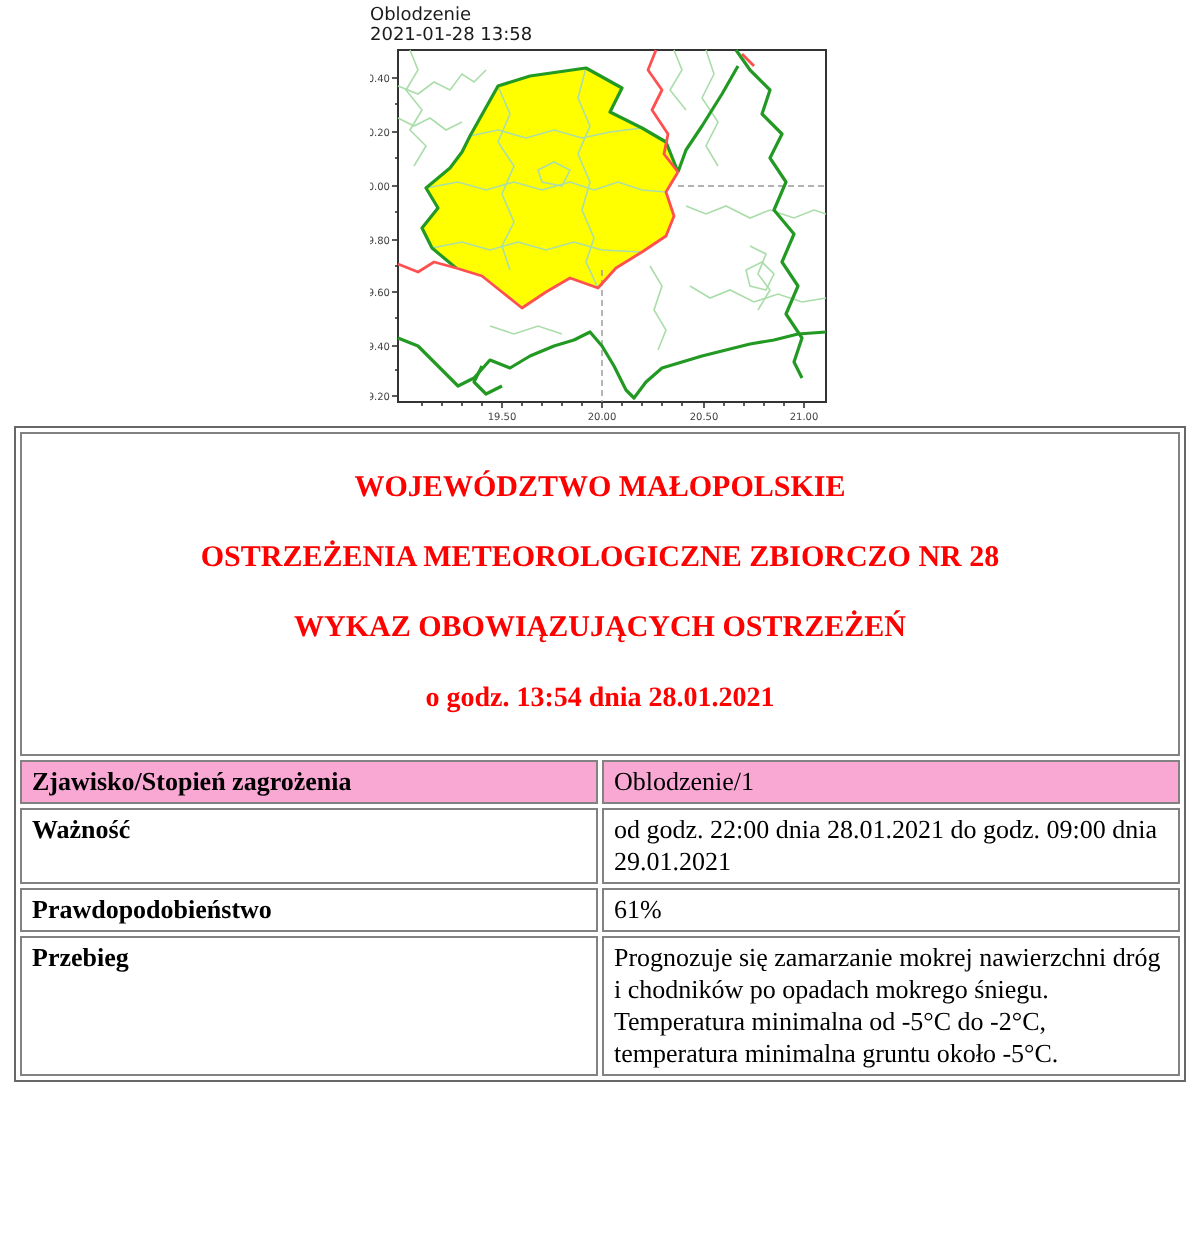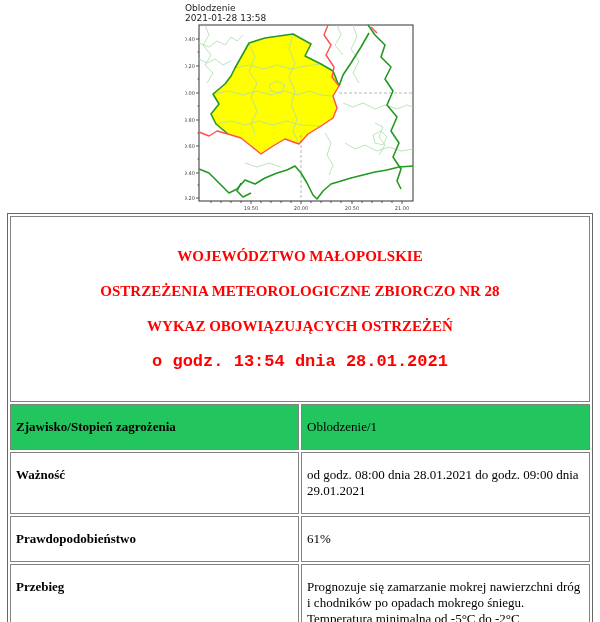--- a/index.html
+++ b/index.html
@@ -33,35 +33,35 @@
     border-spacing: 2px;
     border: 1px solid #676767;
     background: #ffffff;
     font-family: "Liberation Serif", serif;
     font-size: 13px;
     color: #000000;
     table-layout: fixed;
   }
   table.bulletin td {
     border: 1px solid #828282;
-    padding: 14px 5px;
+    padding: 2px 5px;
     vertical-align: top;
     line-height: 16px;
     white-space: pre-line;
     overflow: hidden;
   }
   td.header-cell {
     text-align: center;
     border: 1px solid #828282;
     padding: 6px 4px 8px 4px;
   }
   .hdr-line { color: #ff0000; font-weight: bold; font-size: 15px; line-height: 19px; }
-  .hdr-line.small { font-size: 17px; font-family: Liberation Mono, monospace; }
+  .hdr-line.small { font-size: 14px; }
   td.label-cell { width: 148px; font-weight: bold; }
-  tr.row-warning td { background: #22c55e; }
+  tr.row-warning td { background: #f9a8d4; }
   tr.row-header td { background: #ffffff; }
 </style>
 </head>
 <body>
 
 <div class="map-block">
   <div class="map-title">
     <div>Oblodzenie</div>
     <div>2021-01-28 13:58</div>
   </div>
@@ -183,21 +183,21 @@
     </tr>
 
     <tr class="row-warning">
       <td class="label-cell">Zjawisko/Stopień zagrożenia</td>
       <td class="value-cell">Oblodzenie/1</td>
     </tr>
 
 
     <tr>
       <td class="label-cell">Ważność</td>
-      <td class="value-cell">od godz. 08:00 dnia 28.01.2021 do godz. 09:00 dnia 29.01.2021</td>
+      <td class="value-cell">od godz. 22:00 dnia 28.01.2021 do godz. 09:00 dnia 29.01.2021</td>
     </tr>
 
     <tr>
       <td class="label-cell">Prawdopodobieństwo</td>
       <td class="value-cell">61%</td>
     </tr>
 
     <tr>
       <td class="label-cell">Przebieg</td>
       <td class="value-cell">Prognozuje się zamarzanie mokrej nawierzchni dróg i chodników po opadach mokrego śniegu. Temperatura minimalna od -5°C do -2°C, temperatura minimalna gruntu około -5°C.</td>

